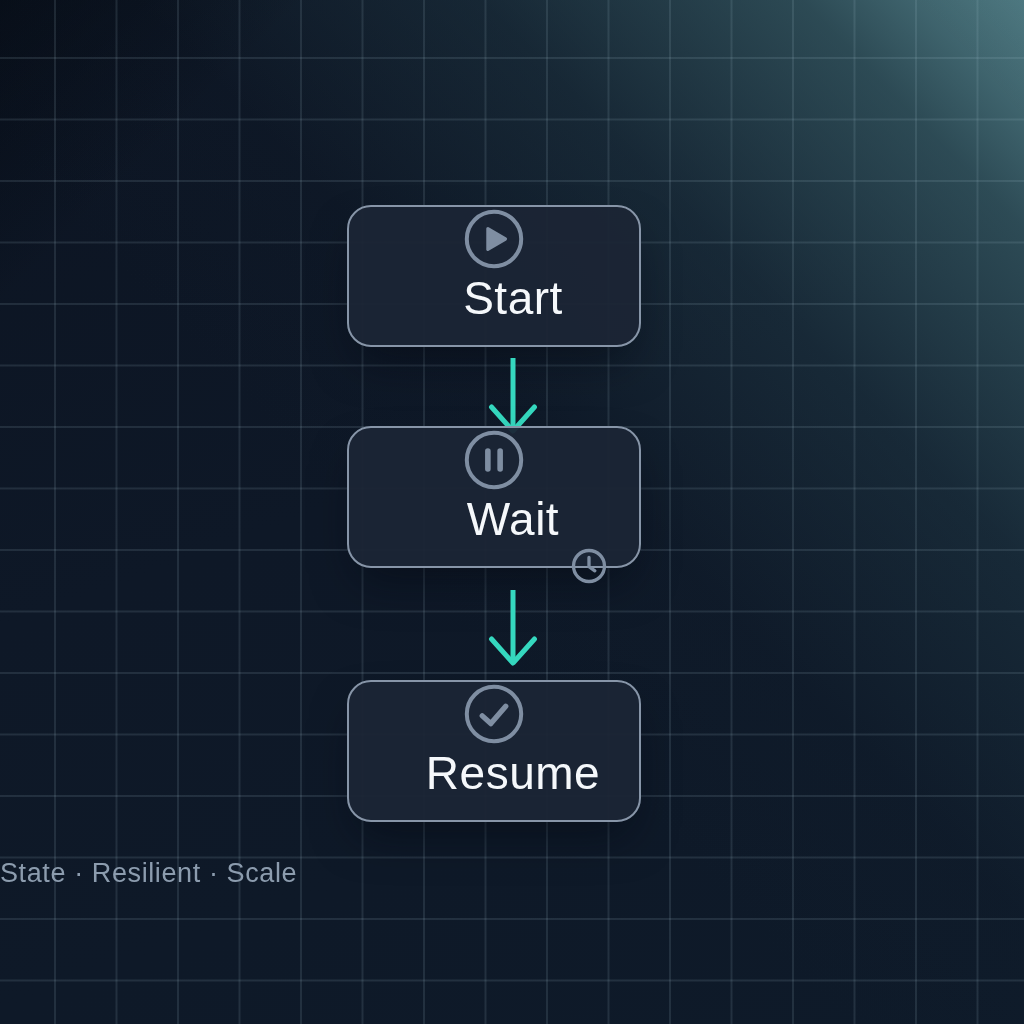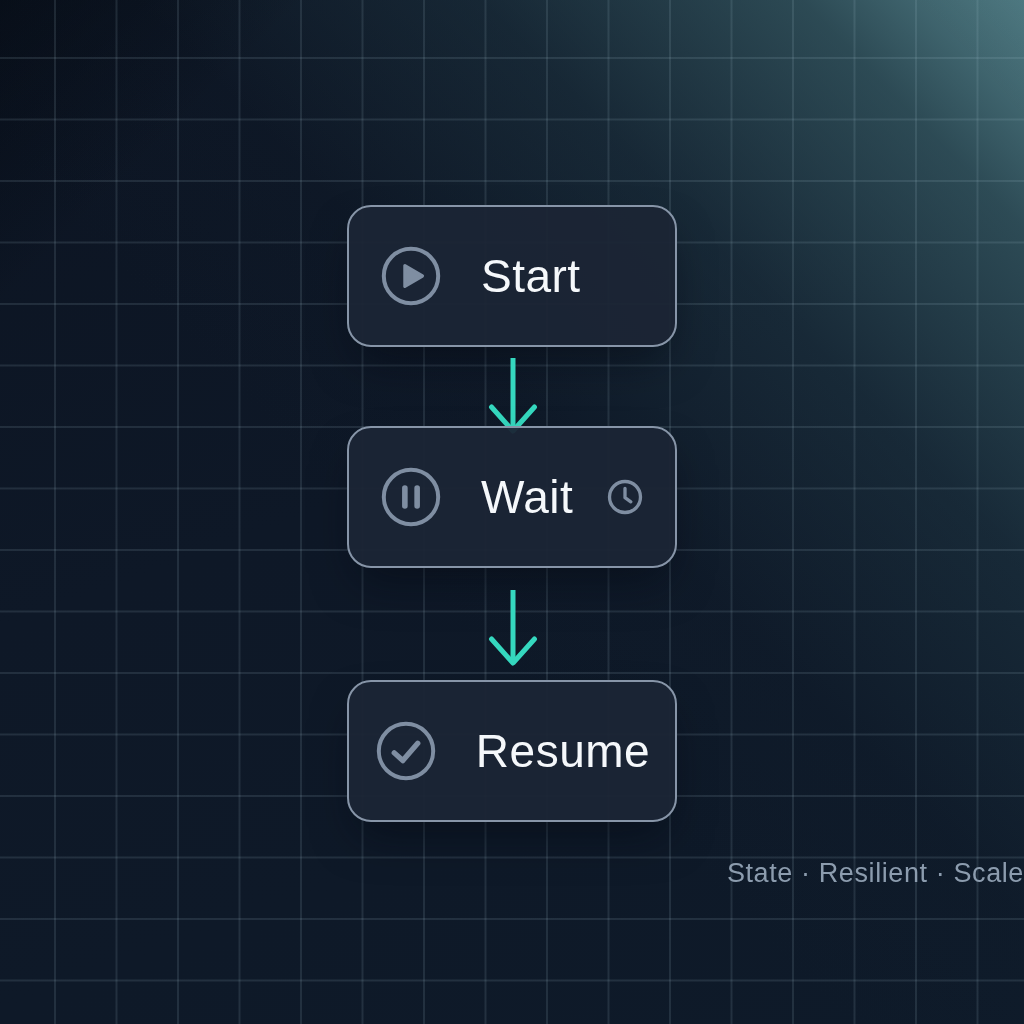--- a/index.html
+++ b/index.html
@@ -41,34 +41,35 @@
   }
   
   .bg-vignette {
     position: absolute;
     inset: 0;
     background: radial-gradient(130% 130% at 42% 55%, rgba(0,0,0,0) 55%, rgba(3,8,16,0.28) 100%);
   }
   .node {
     position: absolute;
     left: 347px;
-    width: 330px;
+    width: 294px;
     height: 142px;
     box-sizing: border-box;
     border: 2.5px solid #8795a8;
     border-radius: 24px;
     background: rgba(27, 37, 53, 0.95);
     box-shadow: 0 22px 45px -12px rgba(3, 8, 16, 0.55);
     display: flex;
     align-items: center;
     padding: 0 30px;
+    flex-direction: column;
   }
   #node-start  { top: 205px; }
   #node-wait   { top: 426px; }
-  #node-resume { top: 680px; justify-content: center; }
+  #node-resume { top: 680px; }
   .node .lead-icon {
     width: 64px;
     height: 64px;
     flex: 0 0 auto;
     color: #7f8ea2;
     display: block;
   }
   .node .label {
     margin-left: 38px;
     font-size: 46px;
@@ -91,21 +92,21 @@
     width: 56px;
     height: 82px;
   }
   #connector-1 { top: 355px; }
   #connector-2 { top: 587px; }
   .caption {
     position: absolute;
     top: 858px;
     left: 0;
     width: 1024px;
-    text-align: right;
+    text-align: left;
     font-size: 27px;
     letter-spacing: 0.6px;
     color: #8c9cae;
   }
 </style>
 </head>
 <body>
 
 <div id="canvas">
   <div class="bg-beam"></div>

